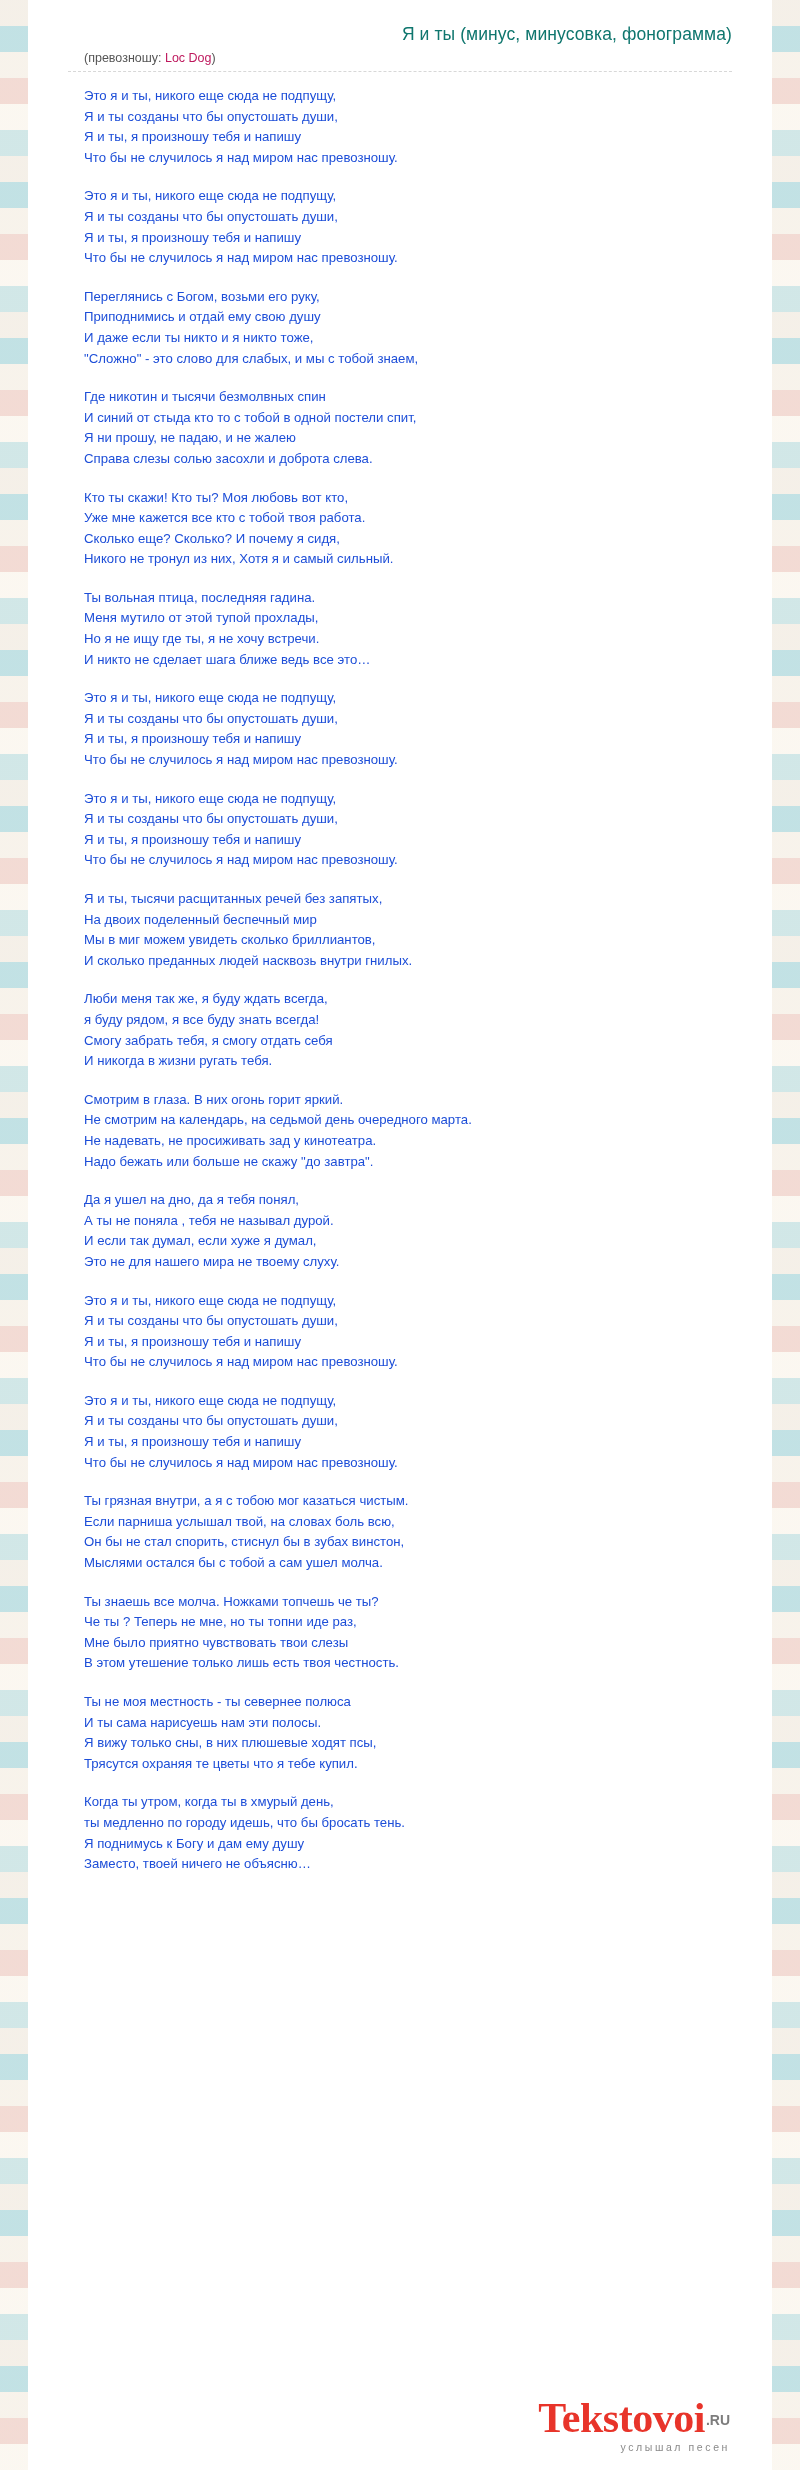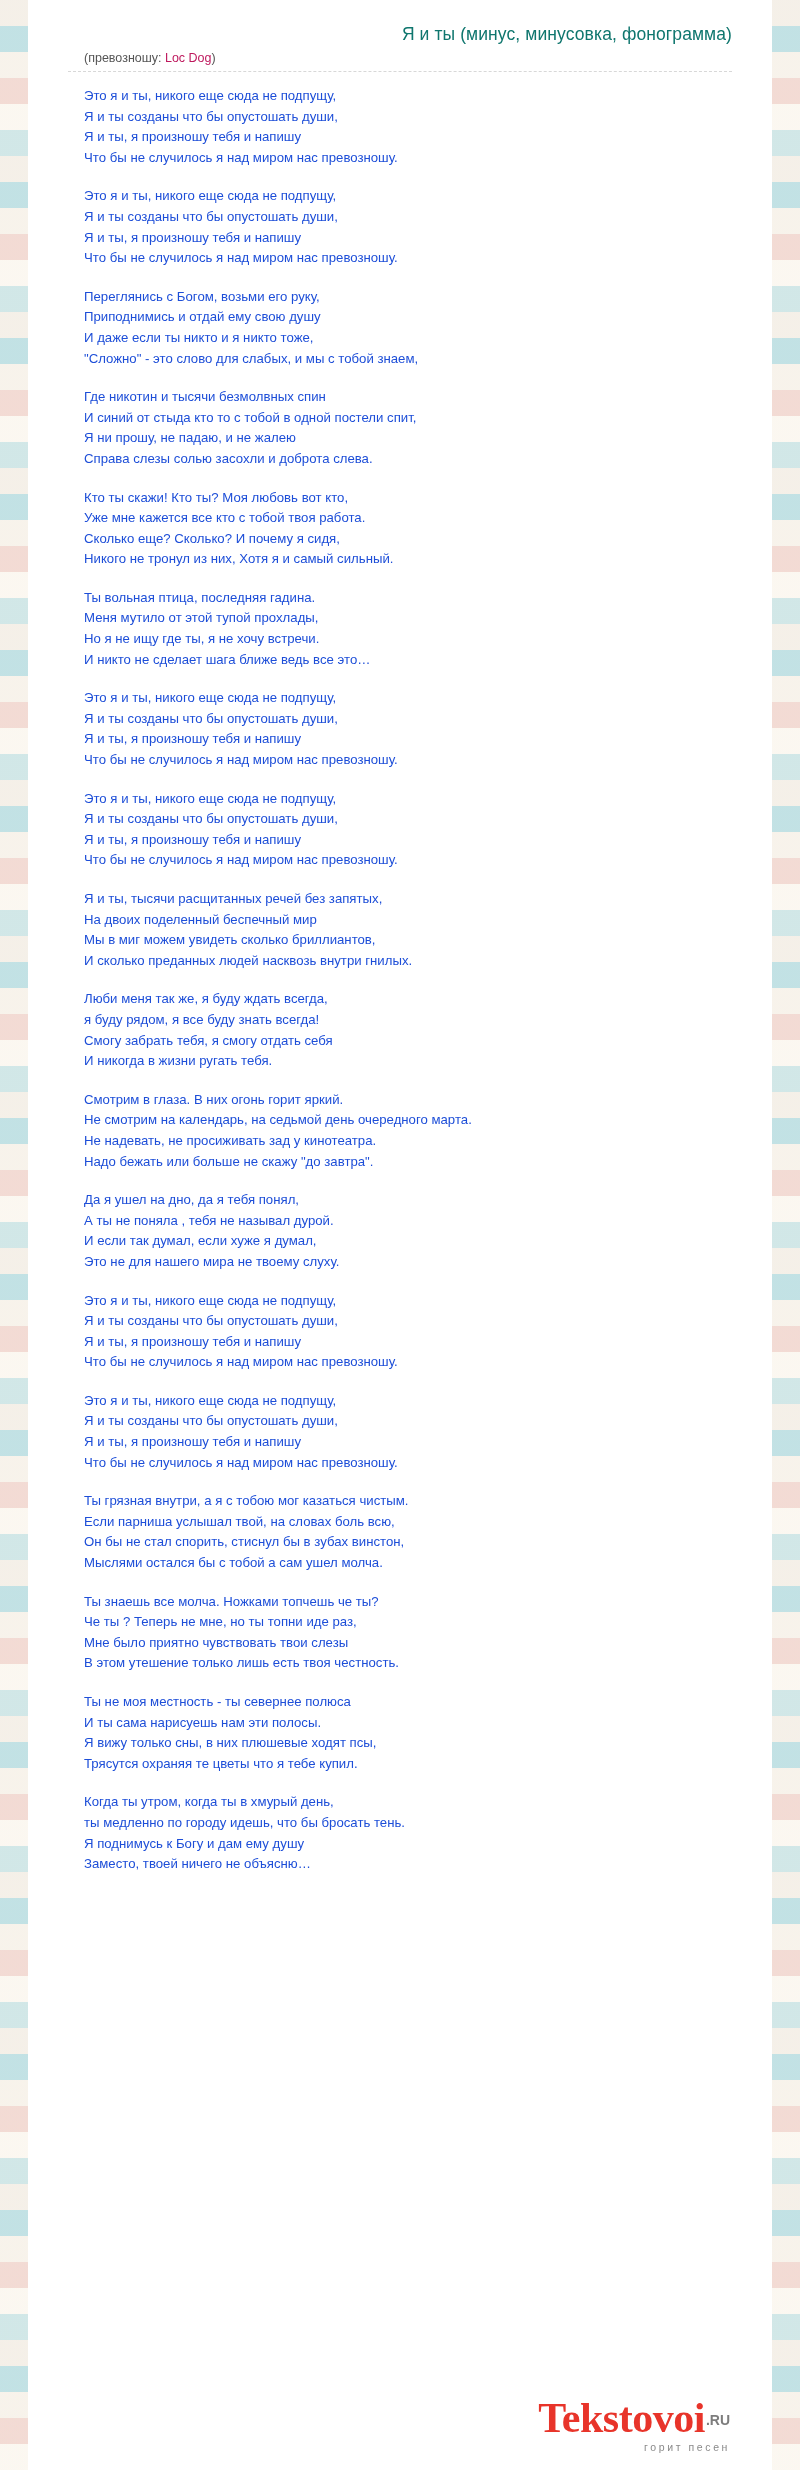--- a/index.html
+++ b/index.html
@@ -140,16 +140,16 @@
   <h1 class="song-title">Я и ты (минус, минусовка, фонограмма)</h1>
 
   <div class="artist-line"><span>(превозношу:</span> <a href="#">Loc Dog</a><span>)</span></div>
 
   <hr class="divider">
 
   <div class="lyrics"><div class="verse"><div class="line">Это я и ты, никого еще сюда не подпущу,</div><div class="line">Я и ты созданы что бы опустошать души,</div><div class="line">Я и ты, я произношу тебя и напишу</div><div class="line">Что бы не случилось я над миром нас превозношу.</div></div><div class="verse"><div class="line">Это я и ты, никого еще сюда не подпущу,</div><div class="line">Я и ты созданы что бы опустошать души,</div><div class="line">Я и ты, я произношу тебя и напишу</div><div class="line">Что бы не случилось я над миром нас превозношу.</div></div><div class="verse"><div class="line">Переглянись с Богом, возьми его руку,</div><div class="line">Приподнимись и отдай ему свою душу</div><div class="line">И даже если ты никто и я никто тоже,</div><div class="line">"Сложно" - это слово для слабых, и мы с тобой знаем,</div></div><div class="verse"><div class="line">Где никотин и тысячи безмолвных спин</div><div class="line">И синий от стыда кто то с тобой в одной постели спит,</div><div class="line">Я ни прошу, не падаю, и не жалею</div><div class="line">Справа слезы солью засохли и доброта слева.</div></div><div class="verse"><div class="line">Кто ты скажи! Кто ты? Моя любовь вот кто,</div><div class="line">Уже мне кажется все кто с тобой твоя работа.</div><div class="line">Сколько еще? Сколько? И почему я сидя,</div><div class="line">Никого не тронул из них, Хотя я и самый сильный.</div></div><div class="verse"><div class="line">Ты вольная птица, последняя гадина.</div><div class="line">Меня мутило от этой тупой прохлады,</div><div class="line">Но я не ищу где ты, я не хочу встречи.</div><div class="line">И никто не сделает шага ближе ведь все это…</div></div><div class="verse"><div class="line">Это я и ты, никого еще сюда не подпущу,</div><div class="line">Я и ты созданы что бы опустошать души,</div><div class="line">Я и ты, я произношу тебя и напишу</div><div class="line">Что бы не случилось я над миром нас превозношу.</div></div><div class="verse"><div class="line">Это я и ты, никого еще сюда не подпущу,</div><div class="line">Я и ты созданы что бы опустошать души,</div><div class="line">Я и ты, я произношу тебя и напишу</div><div class="line">Что бы не случилось я над миром нас превозношу.</div></div><div class="verse"><div class="line">Я и ты, тысячи расщитанных речей без запятых,</div><div class="line">На двоих поделенный беспечный мир</div><div class="line">Мы в миг можем увидеть сколько бриллиантов,</div><div class="line">И сколько преданных людей насквозь внутри гнилых.</div></div><div class="verse"><div class="line">Люби меня так же, я буду ждать всегда,</div><div class="line">я буду рядом, я все буду знать всегда!</div><div class="line">Смогу забрать тебя, я смогу отдать себя</div><div class="line">И никогда в жизни ругать тебя.</div></div><div class="verse"><div class="line">Смотрим в глаза. В них огонь горит яркий.</div><div class="line">Не смотрим на календарь, на седьмой день очередного марта.</div><div class="line">Не надевать, не просиживать зад у кинотеатра.</div><div class="line">Надо бежать или больше не скажу "до завтра".</div></div><div class="verse"><div class="line">Да я ушел на дно, да я тебя понял,</div><div class="line">А ты не поняла , тебя не называл дурой.</div><div class="line">И если так думал, если хуже я думал,</div><div class="line">Это не для нашего мира не твоему слуху.</div></div><div class="verse"><div class="line">Это я и ты, никого еще сюда не подпущу,</div><div class="line">Я и ты созданы что бы опустошать души,</div><div class="line">Я и ты, я произношу тебя и напишу</div><div class="line">Что бы не случилось я над миром нас превозношу.</div></div><div class="verse"><div class="line">Это я и ты, никого еще сюда не подпущу,</div><div class="line">Я и ты созданы что бы опустошать души,</div><div class="line">Я и ты, я произношу тебя и напишу</div><div class="line">Что бы не случилось я над миром нас превозношу.</div></div><div class="verse"><div class="line">Ты грязная внутри, а я с тобою мог казаться чистым.</div><div class="line">Если парниша услышал твой, на словах боль всю,</div><div class="line">Он бы не стал спорить, стиснул бы в зубах винстон,</div><div class="line">Мыслями остался бы с тобой а сам ушел молча.</div></div><div class="verse"><div class="line">Ты знаешь все молча. Ножками топчешь че ты?</div><div class="line">Че ты ? Теперь не мне, но ты топни иде раз,</div><div class="line">Мне было приятно чувствовать твои слезы</div><div class="line">В этом утешение только лишь есть твоя честность.</div></div><div class="verse"><div class="line">Ты не моя местность - ты севернее полюса</div><div class="line">И ты сама нарисуешь нам эти полосы.</div><div class="line">Я вижу только сны, в них плюшевые ходят псы,</div><div class="line">Трясутся охраняя те цветы что я тебе купил.</div></div><div class="verse"><div class="line">Когда ты утром, когда ты в хмурый день,</div><div class="line">ты медленно по городу идешь, что бы бросать тень.</div><div class="line">Я поднимусь к Богу и дам ему душу</div><div class="line">Заместо, твоей ничего не объясню…</div></div></div>
 
   <div class="footer">
     <span class="logo-main">Tekstovoi</span><span class="logo-suffix">.RU</span>
-    <div class="logo-sub">горит песен</div>
+    <div class="logo-sub">услышал песен</div>
   </div>
 
 </div>
 
 </body></html>

